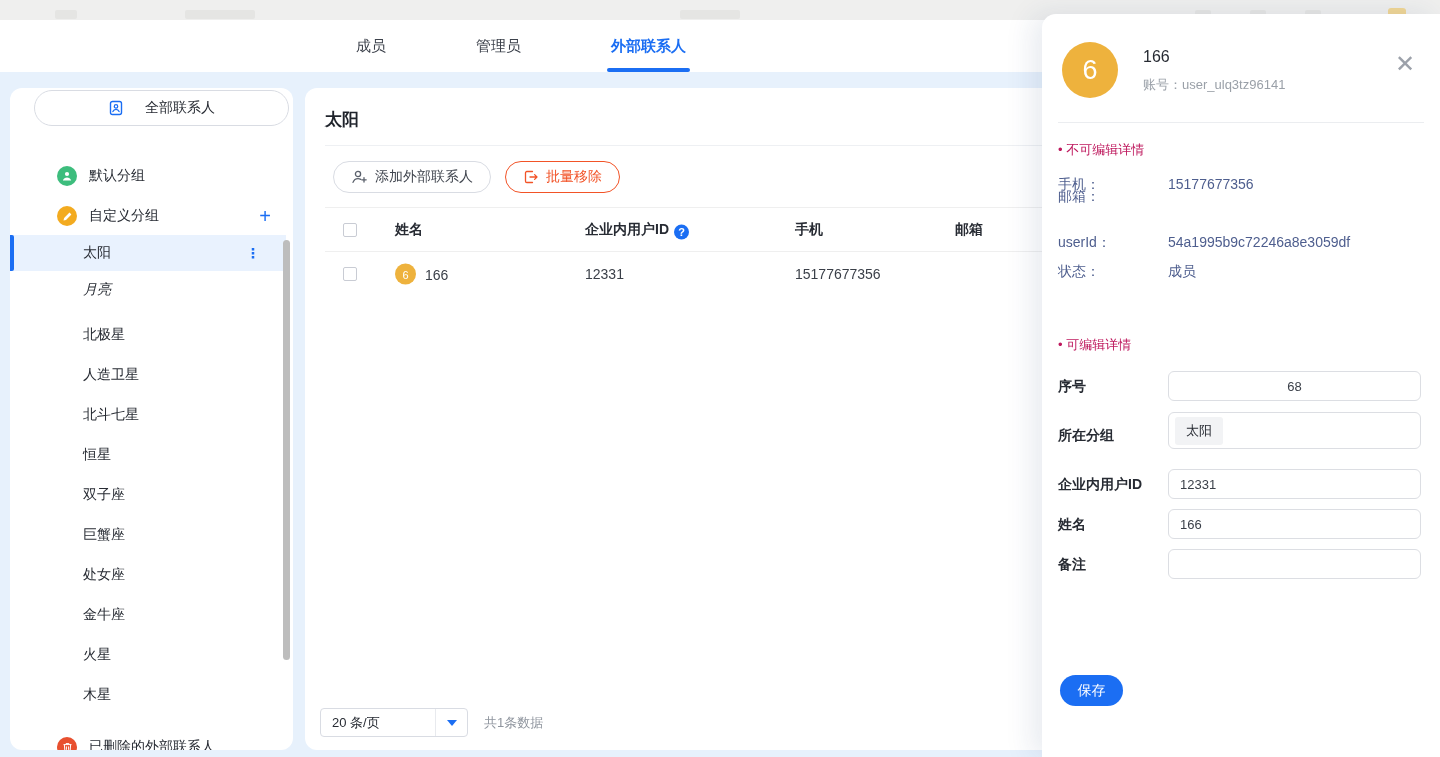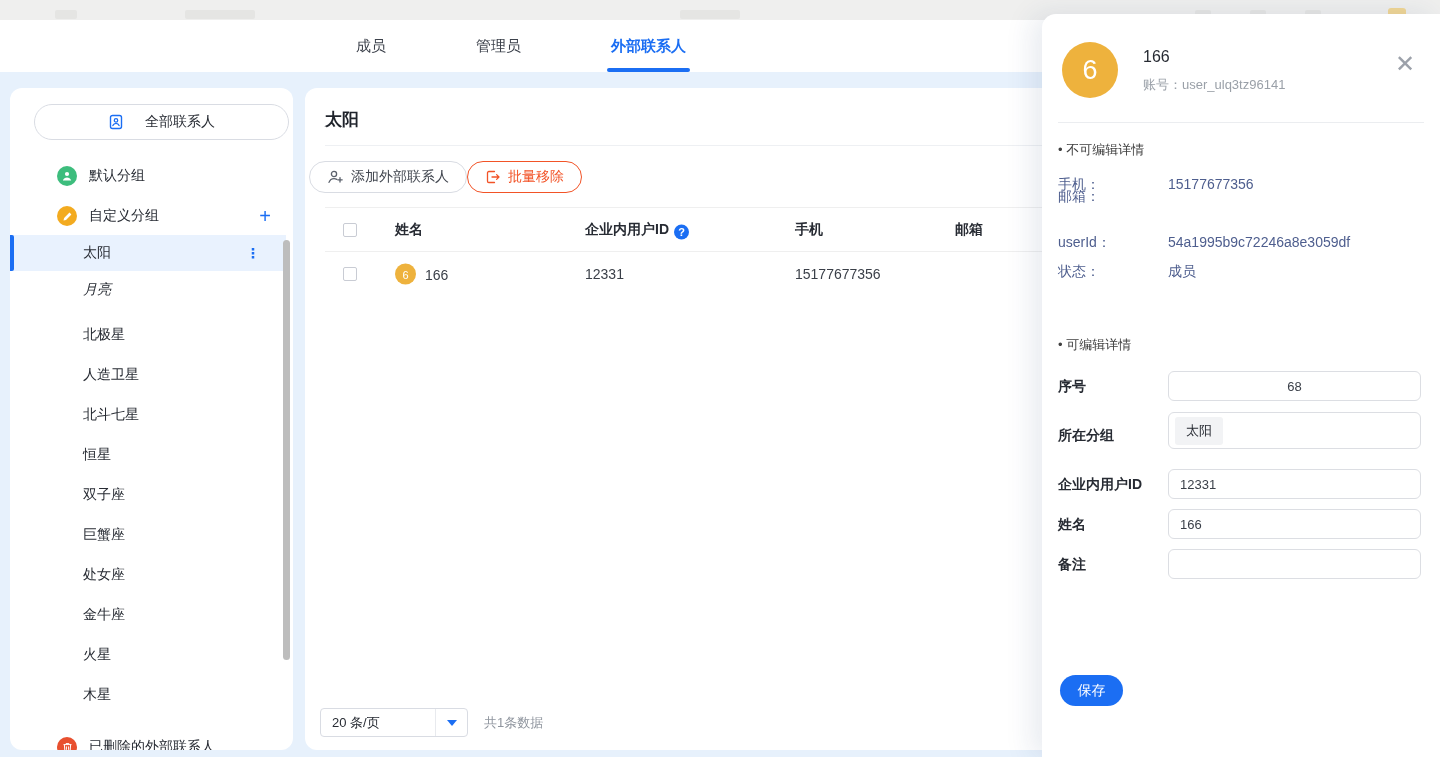--- a/index.html
+++ b/index.html
@@ -13,35 +13,35 @@
   .topstrip .ghost { position:absolute; top:10px; height:9px; background:#dcdcda; border-radius:2px; opacity:.55; }
   .topstrip .ghost-yellow { position:absolute; top:8px; width:18px; height:12px; background:#f0cf7e; border-radius:3px; opacity:.8; }
   
   .appheader { position:absolute; left:0; top:20px; width:1440px; height:52px; background:#ffffff; }
   .tabs { position:absolute; left:0; top:0; width:1042px; height:52px; display:flex; justify-content:center; align-items:center; gap:86px; }
   .tab { font-size:15px; color:#3c414b; height:52px; display:flex; align-items:center; padding:0 2px; cursor:pointer; position:relative; }
   .tab.active { color:#1b6ef3; font-weight:600; }
   .tab.active::after { content:""; position:absolute; left:-2px; right:-2px; bottom:0; height:4px; background:#1b6ef3; border-radius:2px; }
   
   .sidebar { position:absolute; left:10px; top:88px; width:283px; height:662px; background:#ffffff; border-radius:12px; overflow:hidden; }
-  .all-contacts-btn { position:absolute; left:24px; top:16px; width:255px; height:36px; border:1px solid #d9dce3; border-radius:18px; background:#fff; display:flex; align-items:center; justify-content:center; gap:21px; font-size:14px; color:#272b33; cursor:pointer; }
+  .all-contacts-btn { position:absolute; left:24px; top:2px; width:255px; height:36px; border:1px solid #d9dce3; border-radius:18px; background:#fff; display:flex; align-items:center; justify-content:center; gap:21px; font-size:14px; color:#272b33; cursor:pointer; }
   .side-row { position:absolute; left:0; width:283px; height:36px; display:flex; align-items:center; font-size:14px; color:#272b33; cursor:pointer; }
   .side-ic { width:20px; height:20px; border-radius:50%; display:flex; align-items:center; justify-content:center; margin-left:47px; margin-right:12px; flex:0 0 20px; }
   .ic-green { background:#3dbd7d; } .ic-yellow { background:#f3ab20; } .ic-red { background:#e8502f; }
   .plus { position:absolute; right:22px; font-size:20px; color:#1b6ef3; font-weight:400; line-height:1; cursor:pointer; }
   .group-item { position:absolute; left:0; width:276px; height:40px; display:flex; align-items:center; padding-left:73px; font-size:14px; color:#272b33; cursor:pointer; }
   .group-item.selected { background:#e9f2fe; height:36px; }
   .group-item.selected::before { content:""; position:absolute; left:0; top:0; width:4px; height:36px; background:#1b6ef3; border-radius:0 2px 2px 0; }
   .dots { position:absolute; right:26px; color:#1b6ef3; font-size:14px; letter-spacing:0; font-weight:700; cursor:pointer; line-height:0.45; }
   .side-scrollbar { position:absolute; right:3px; top:152px; width:7px; height:420px; background:#bdbdbd; border-radius:4px; }
   
   .main { position:absolute; left:305px; top:88px; width:1135px; height:662px; background:#ffffff; border-radius:12px 0 0 12px; }
   .main-title { position:absolute; left:20px; top:20px; font-size:17px; font-weight:700; color:#1f232b; }
   .main-divider { position:absolute; left:20px; top:57px; right:20px; height:1px; background:#eef0f3; }
-  .toolbar { position:absolute; left:4px; top:73px; display:flex; }
+  .toolbar { position:absolute; left:28px; top:73px; display:flex; gap:14px; }
   .btn-pill { height:32px; border-radius:16px; display:flex; align-items:center; gap:7px; padding:0 17px; font-size:14px; background:#fff; cursor:pointer; }
   .btn-add { border:1px solid #d9dce3; color:#41464f; }
   .btn-remove { border:1px solid #f25327; color:#f25327; }
   .table { position:absolute; left:20px; top:119px; right:0; }
   .thead { position:relative; height:45px; border-top:1px solid #efefef; border-bottom:1px solid #efefef; font-weight:700; color:#272b33; }
   .trow { position:relative; height:44px; color:#3a3f48; }
   .cell { position:absolute; top:50%; transform:translateY(-50%); white-space:nowrap; }
   .c-check { left:18px; } .c-name { left:70px; } .c-corp { left:260px; } .c-phone { left:470px; } .c-mail { left:630px; }
   .checkbox { width:14px; height:14px; border:1px solid #c9ccd4; border-radius:2px; background:#fff; cursor:pointer; }
   .qmark { display:inline-block; width:15px; height:15px; border-radius:50%; background:#1b6ef3; color:#fff; font-size:11px; font-weight:700; text-align:center; line-height:15px; margin-left:5px; vertical-align:-2px; cursor:pointer; }
@@ -53,21 +53,21 @@
   .page-size .caret-box { width:32px; height:100%; border-left:1px solid #e8eaee; display:flex; align-items:center; justify-content:center; }
   .caret-down { width:0; height:0; border-left:5px solid transparent; border-right:5px solid transparent; border-top:6px solid #1b6ef3; }
   .total-text { font-size:13px; color:#8f959e; }
   
   .panel { position:absolute; left:1042px; top:14px; width:398px; height:743px; background:#ffffff; border-radius:14px 0 0 0; box-shadow:-10px 0 28px rgba(30,60,110,.10); }
   .panel-close { position:absolute; right:24px; top:40px; width:22px; height:22px; color:#9ca1aa; font-size:24px; line-height:20px; text-align:center; cursor:pointer; font-weight:300; }
   .panel-avatar { position:absolute; left:20px; top:28px; width:56px; height:56px; border-radius:50%; background:#eeb23d; color:#fff; font-size:27px; display:flex; align-items:center; justify-content:center; }
   .panel-name { position:absolute; left:101px; top:34px; font-size:16px; color:#272b33; }
   .panel-account { position:absolute; left:101px; top:62px; font-size:13px; color:#9aa0a8; }
   .panel-divider { position:absolute; left:16px; right:16px; top:108px; height:1px; background:#ebedf0; }
-  .section-title { position:absolute; left:16px; font-size:13px; color:#404040; }
+  .section-title { position:absolute; left:16px; font-size:13px; color:#be185d; }
   .section-title::before { content:"• "; }
   .ro-row { position:absolute; left:16px; right:16px; height:20px; font-size:14px; color:#4e5e8e; }
   .ro-label { position:absolute; left:0; }
   .ro-value { position:absolute; left:110px; }
   .form-label { position:absolute; left:16px; font-size:14px; font-weight:700; color:#272b33; white-space:nowrap; }
   .form-input { position:absolute; left:126px; width:253px; height:30px; border:1px solid #dcdee3; border-radius:6px; font-size:13px; color:#3a3f48; padding:0 11px; font-family:"Liberation Sans","DejaVu Sans",sans-serif; background:#fff; outline:none; }
   .group-field { position:absolute; left:126px; width:253px; height:37px; border:1px solid #dcdee3; border-radius:6px; display:flex; align-items:center; padding:0 6px; background:#fff; }
   .group-tag { background:#f2f3f5; border-radius:3px; padding:5px 11px; font-size:13px; color:#272b33; }
   .save-btn { position:absolute; left:18px; top:661px; height:31px; min-width:63px; padding:0 17px; border:none; border-radius:16px; background:#1b6ef3; color:#fff; font-size:14px; cursor:pointer; font-family:"Liberation Sans","DejaVu Sans",sans-serif; }
   svg { display:block; }

